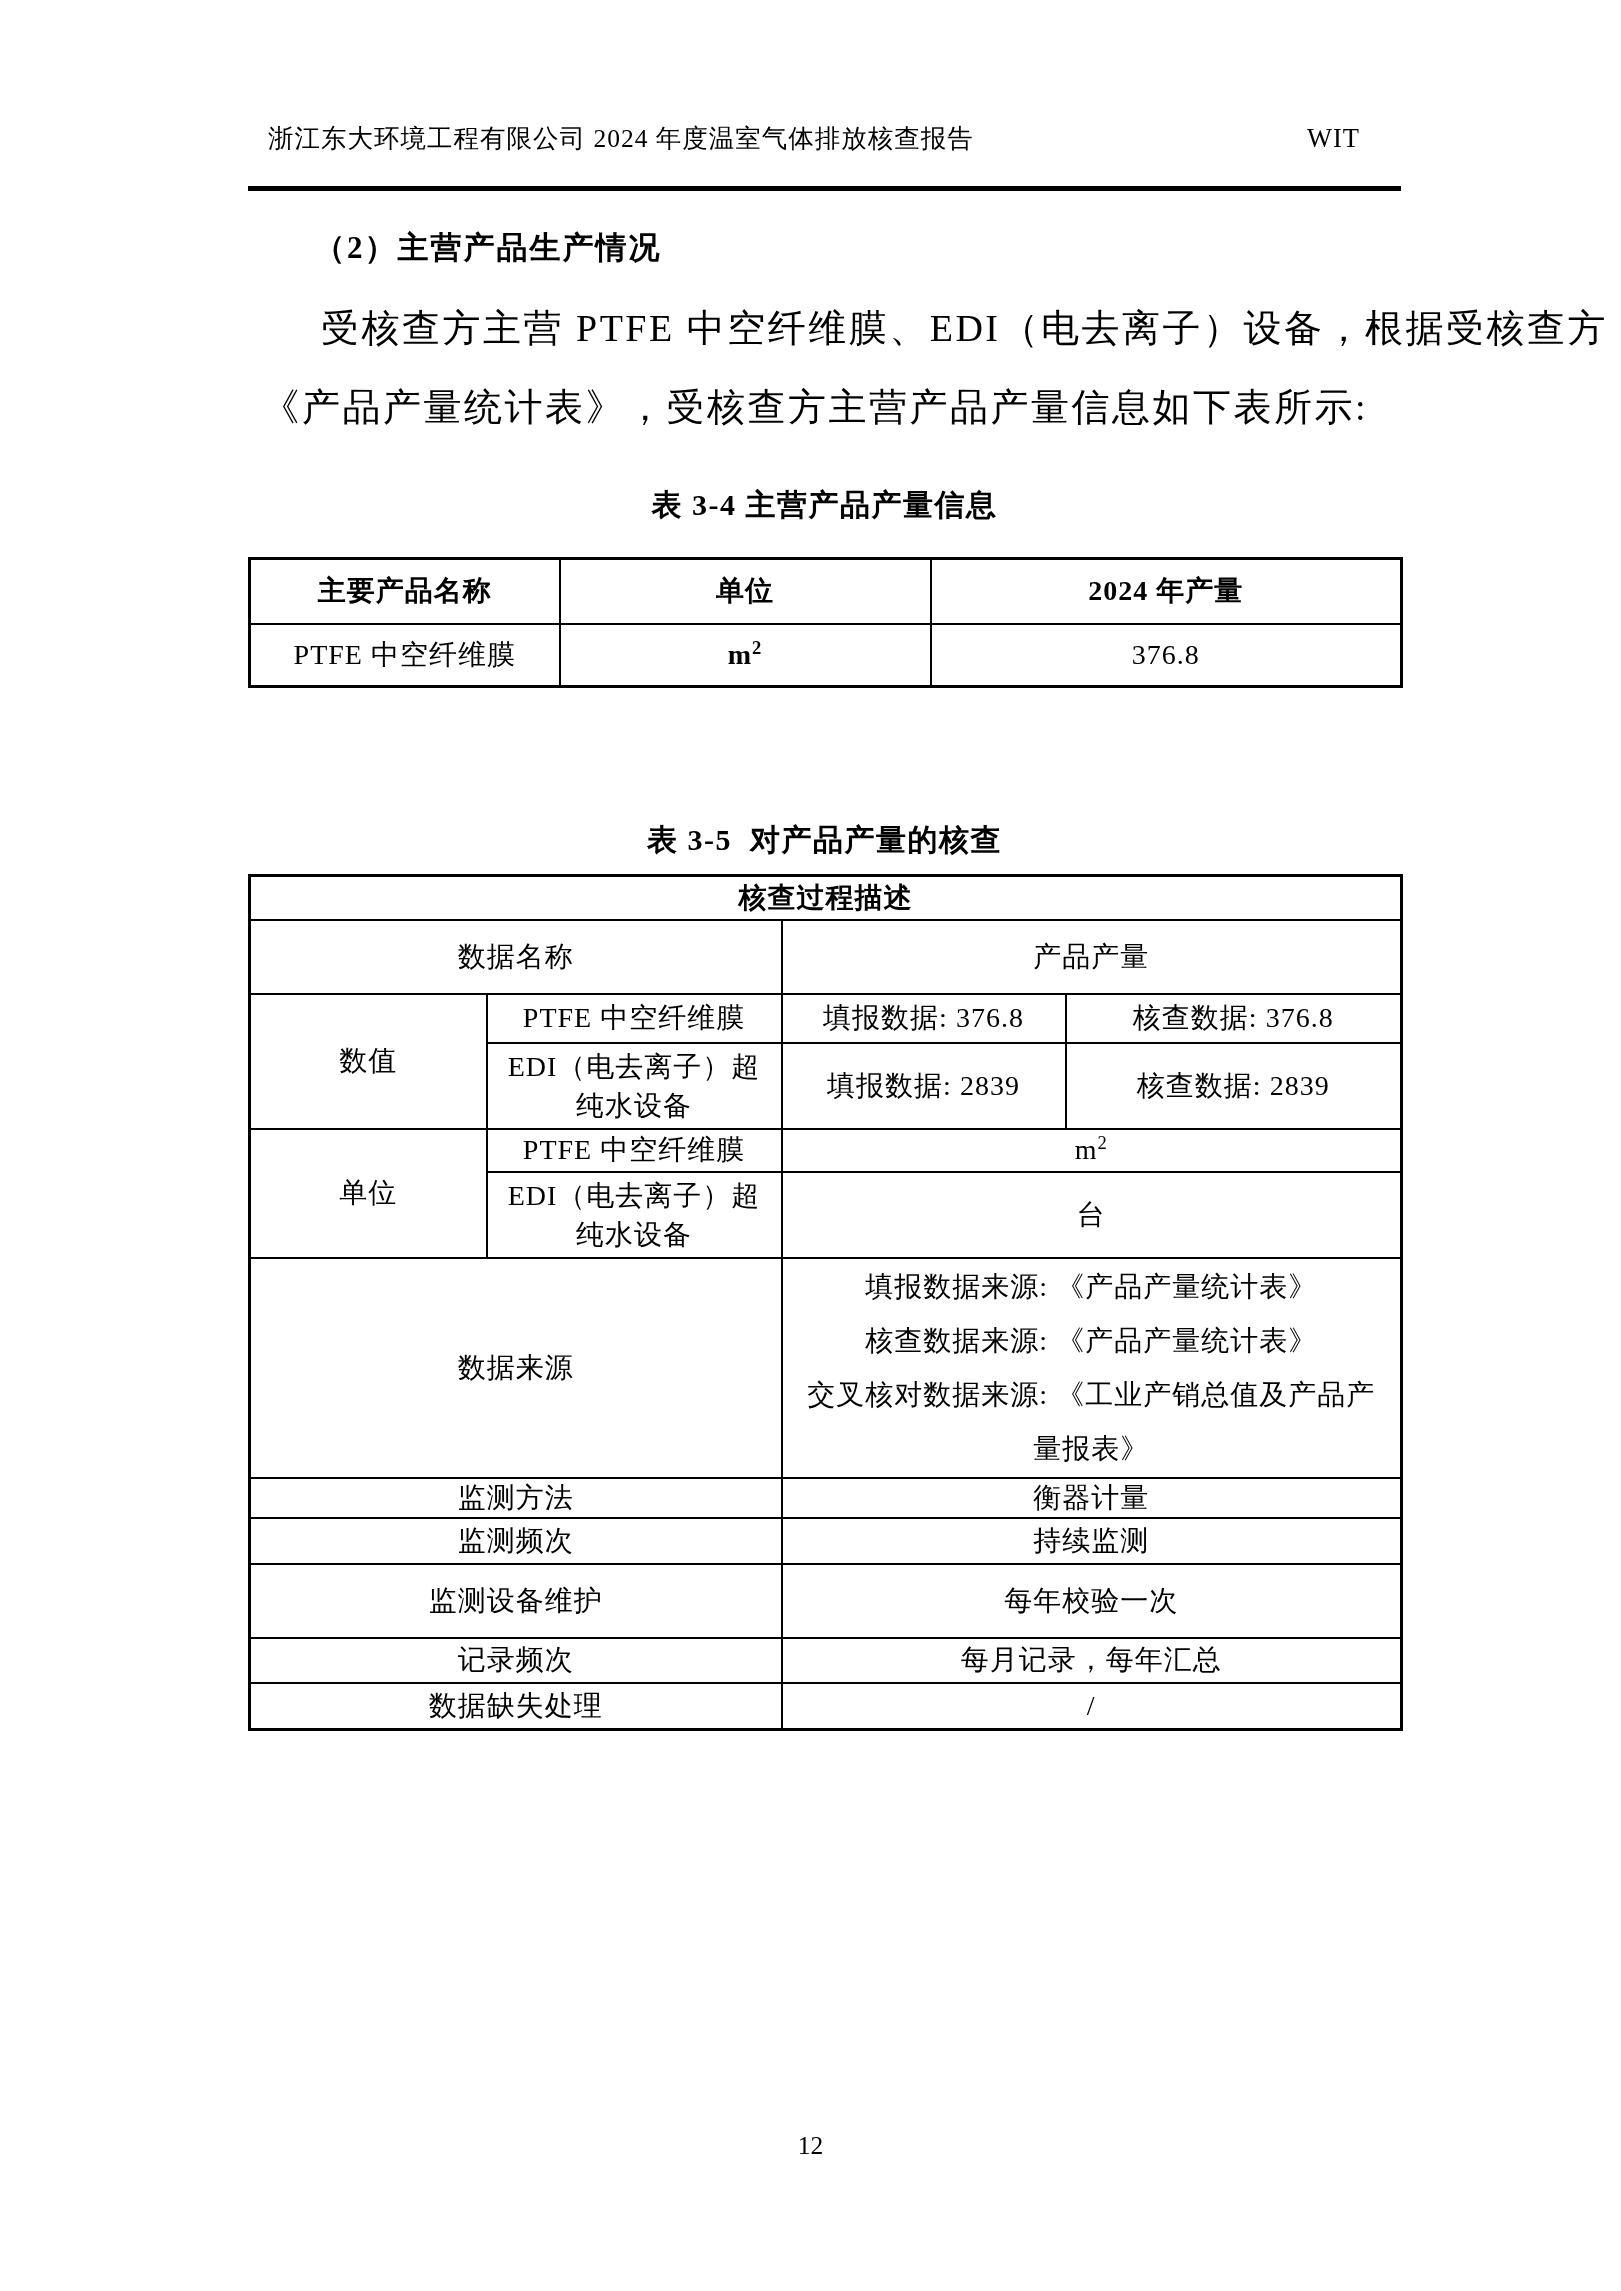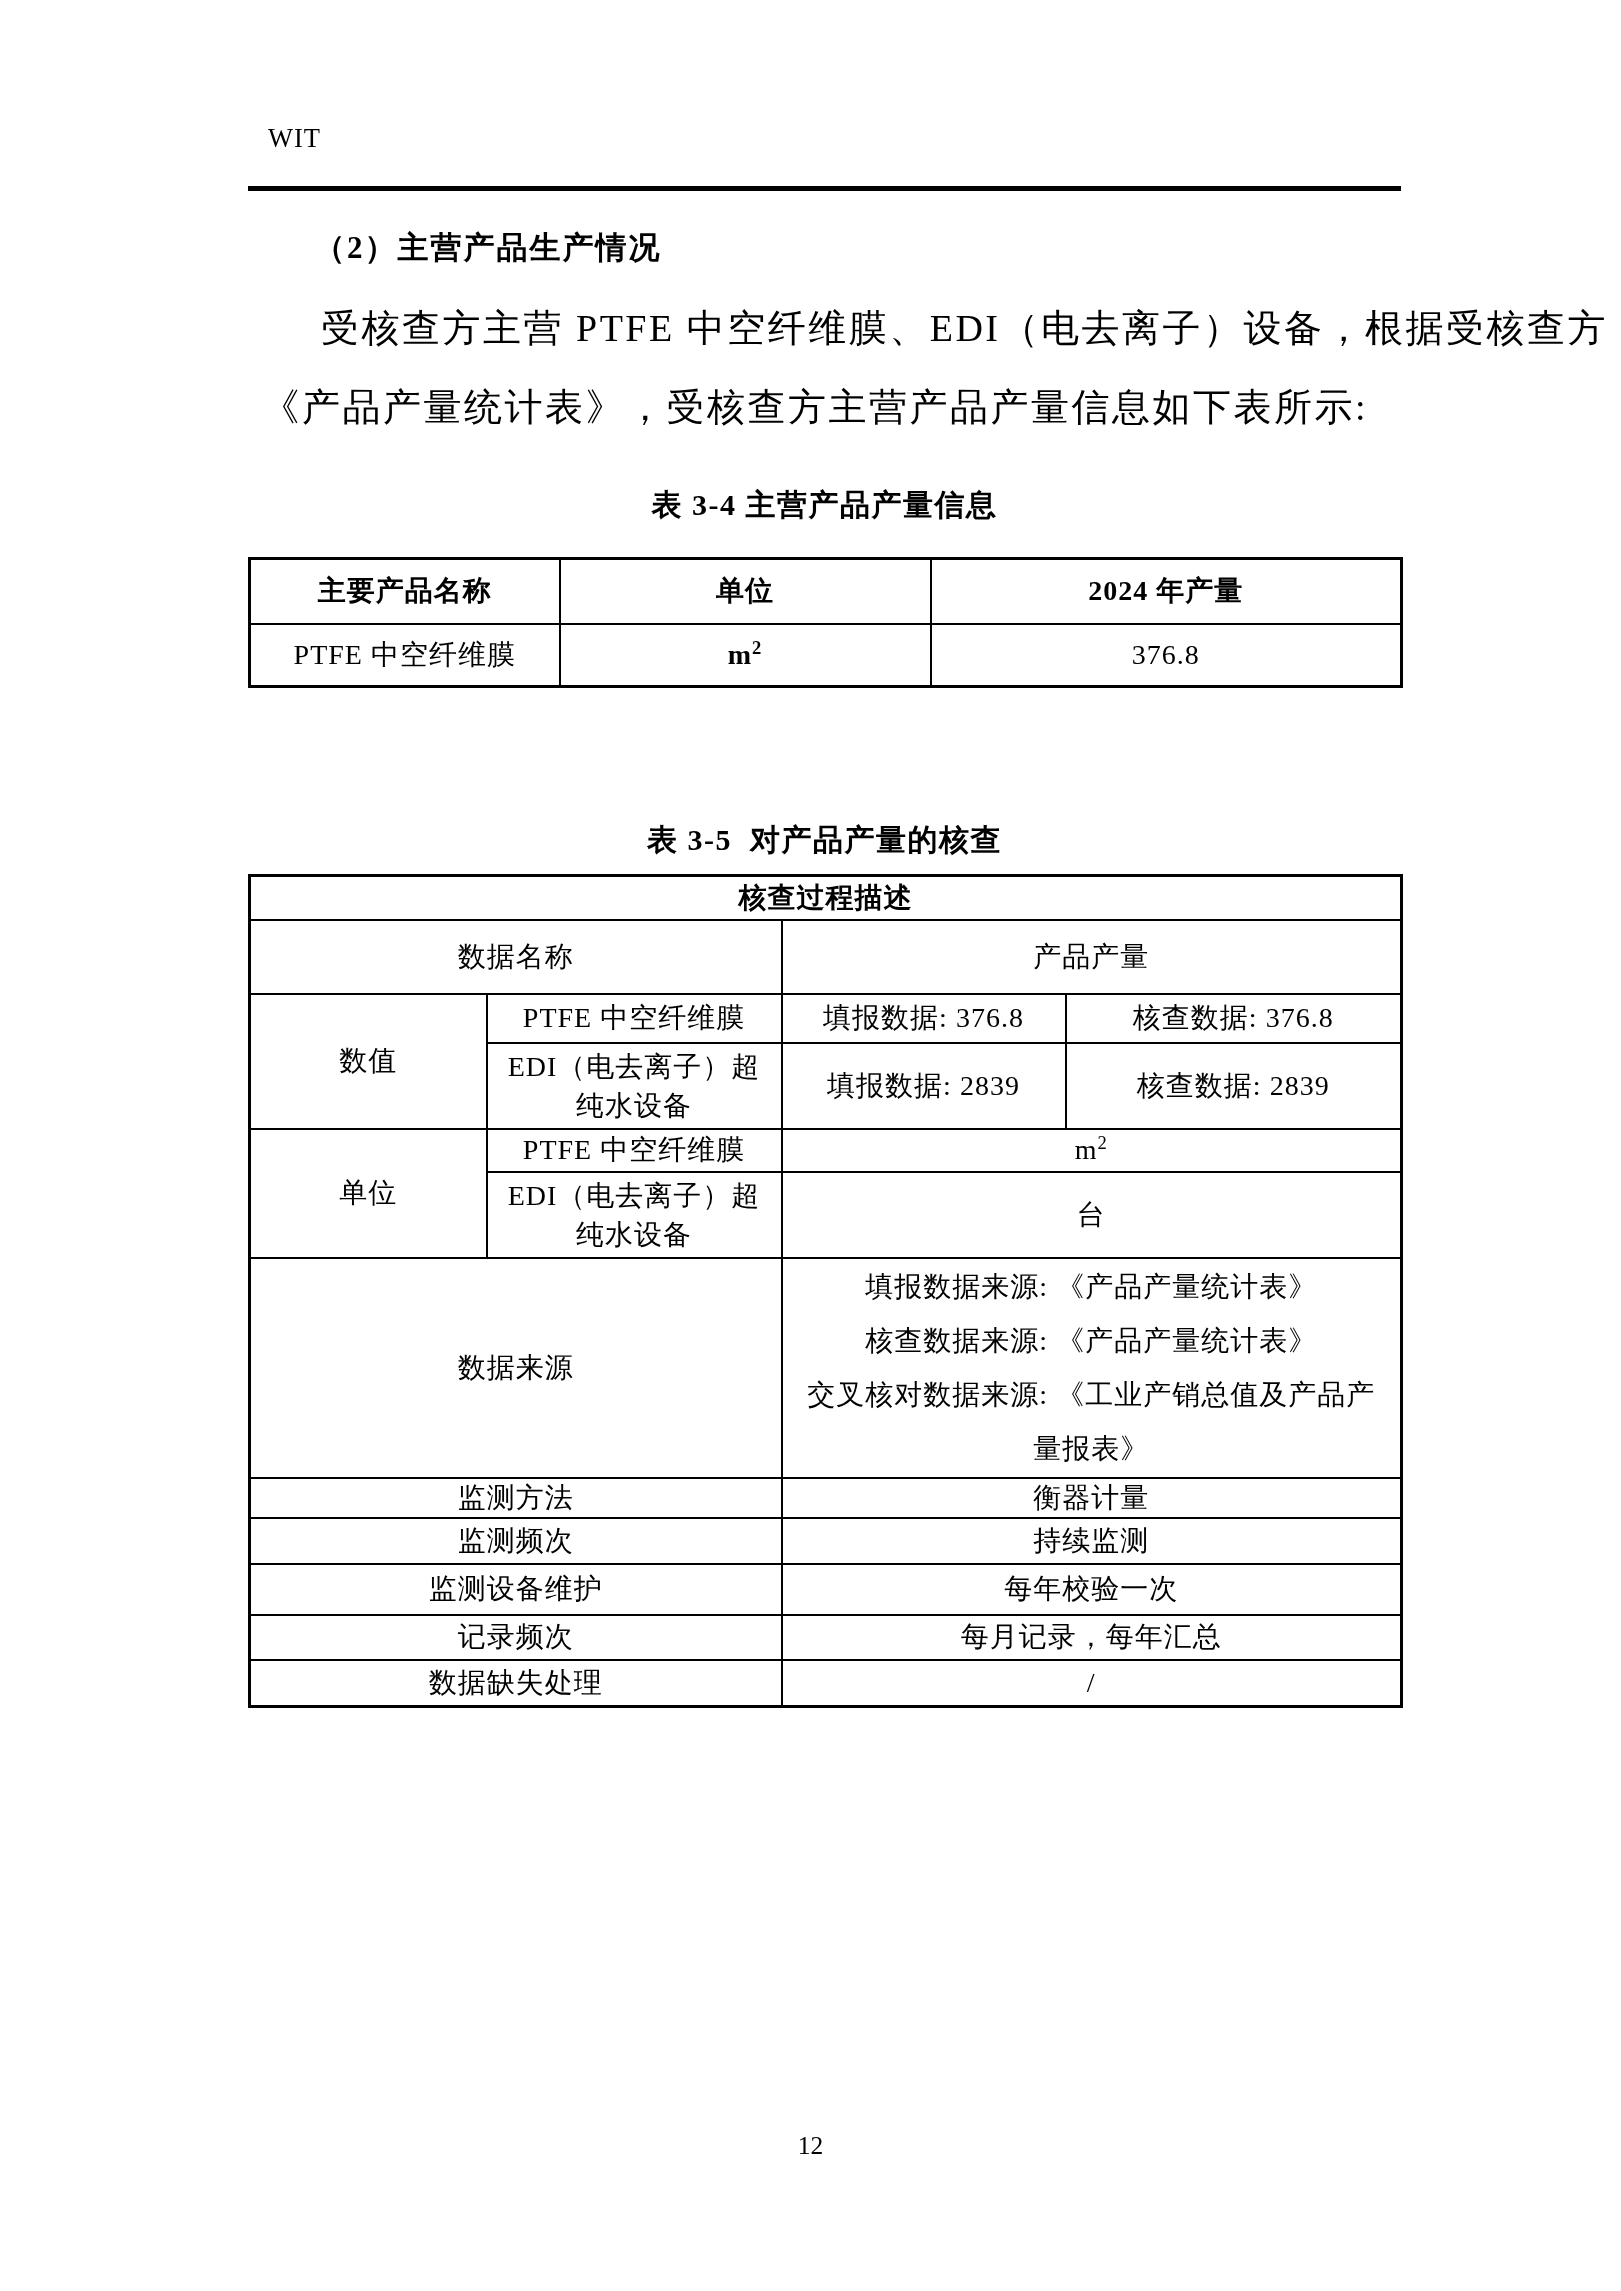--- a/index.html
+++ b/index.html
@@ -72,20 +72,21 @@
     left:0;top:2131px;width:1621px;text-align:center;
     font-size:25.5px;line-height:29px;
   }
 </style>
 </head>
 <body>
 
 <div class="page">
 
   <div class="abs hdr">
+    <span>浙江东大环境工程有限公司 2024 年度温室气体排放核查报告</span>
     <span class="mark">WIT</span>
   </div>
   <div class="abs rule"></div>
 
   <div class="abs heading">（2）主营产品生产情况</div>
 
   <div class="abs para-line l1">受核查方主营 PTFE 中空纤维膜、EDI（电去离子）设备，根据受核查方</div>
   <div class="abs para-line l2">《产品产量统计表》，受核查方主营产品产量信息如下表所示:</div>
 
   <div class="abs caption cap34">表 3-4 主营产品产量信息</div>
@@ -161,21 +162,21 @@
         </td>
       </tr>
       <tr style="height:32px">
         <td colspan="2">监测方法</td>
         <td colspan="2" class="left">衡器计量</td>
       </tr>
       <tr style="height:46px">
         <td colspan="2">监测频次</td>
         <td colspan="2" class="left">持续监测</td>
       </tr>
-      <tr style="height:51px">
+      <tr style="height:74px">
         <td colspan="2">监测设备维护</td>
         <td colspan="2" class="left">每年校验一次</td>
       </tr>
       <tr style="height:45px">
         <td colspan="2">记录频次</td>
         <td colspan="2" class="left">每月记录，每年汇总</td>
       </tr>
       <tr style="height:47px">
         <td colspan="2">数据缺失处理</td>
         <td colspan="2" class="left">/</td>

